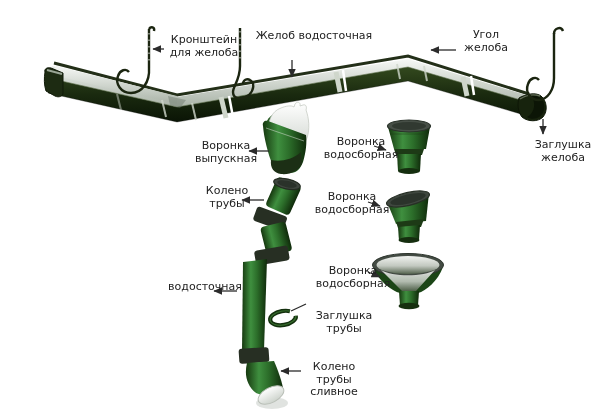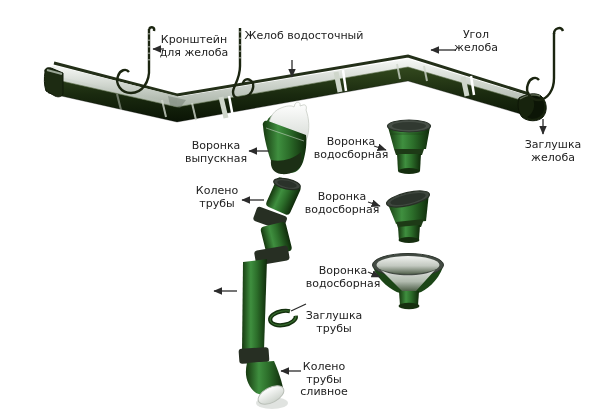--- a/index.html
+++ b/index.html
@@ -3,21 +3,21 @@
 <meta charset="utf-8">
 <style>
   html,body{margin:0;padding:0;background:#fff;}
   .stage{
     position:relative;width:600px;height:411px;background:#fff;overflow:hidden;
     font-family:"DejaVu Sans","Liberation Sans",sans-serif;
   }
   .stage svg.art{position:absolute;left:0;top:0;}
   .label{
     position:absolute;text-align:center;color:#222;
-    font-size:11px;line-height:12.5px;white-space:nowrap;
+    font-size:11px;line-height:12.5px;white-space:nowrap;margin-left:10px;
   }
   .label div{white-space:nowrap;}
 </style>
 </head>
 <body>
 
 <div class="stage">
 
   <svg class="art" width="600" height="411" viewBox="0 0 600 411">
     <defs>
@@ -201,21 +201,21 @@
       <line x1="301" y1="371" x2="281" y2="371" marker-end="url(#ah)"></line>
     </g>
   </svg>
 
   <div class="label" style="left:157px;top:34px;width:74px">
     <div>Кронштейн</div>
     <div>для желоба</div>
   </div>
 
   <div class="label" style="left:243px;top:30px;width:122px">
-    <div>Желоб водосточный</div>
+    <div>Желоб водосточная</div>
   </div>
 
   <div class="label" style="left:450px;top:29px;width:52px">
     <div>Угол</div>
     <div>желоба</div>
   </div>
 
   <div class="label" style="left:519px;top:139px;width:68px">
     <div>Заглушка</div>
     <div>желоба</div>
@@ -235,20 +235,21 @@
     <div>Колено</div>
     <div>трубы</div>
   </div>
 
   <div class="label" style="left:302px;top:191px;width:80px">
     <div>Воронка</div>
     <div>водосборная</div>
   </div>
 
   <div class="label" style="left:153px;top:281px;width:84px">
+    <div>водосточная</div>
   </div>
 
   <div class="label" style="left:303px;top:265px;width:80px">
     <div>Воронка</div>
     <div>водосборная</div>
   </div>
 
   <div class="label" style="left:299px;top:310px;width:70px">
     <div>Заглушка</div>
     <div>трубы</div>

